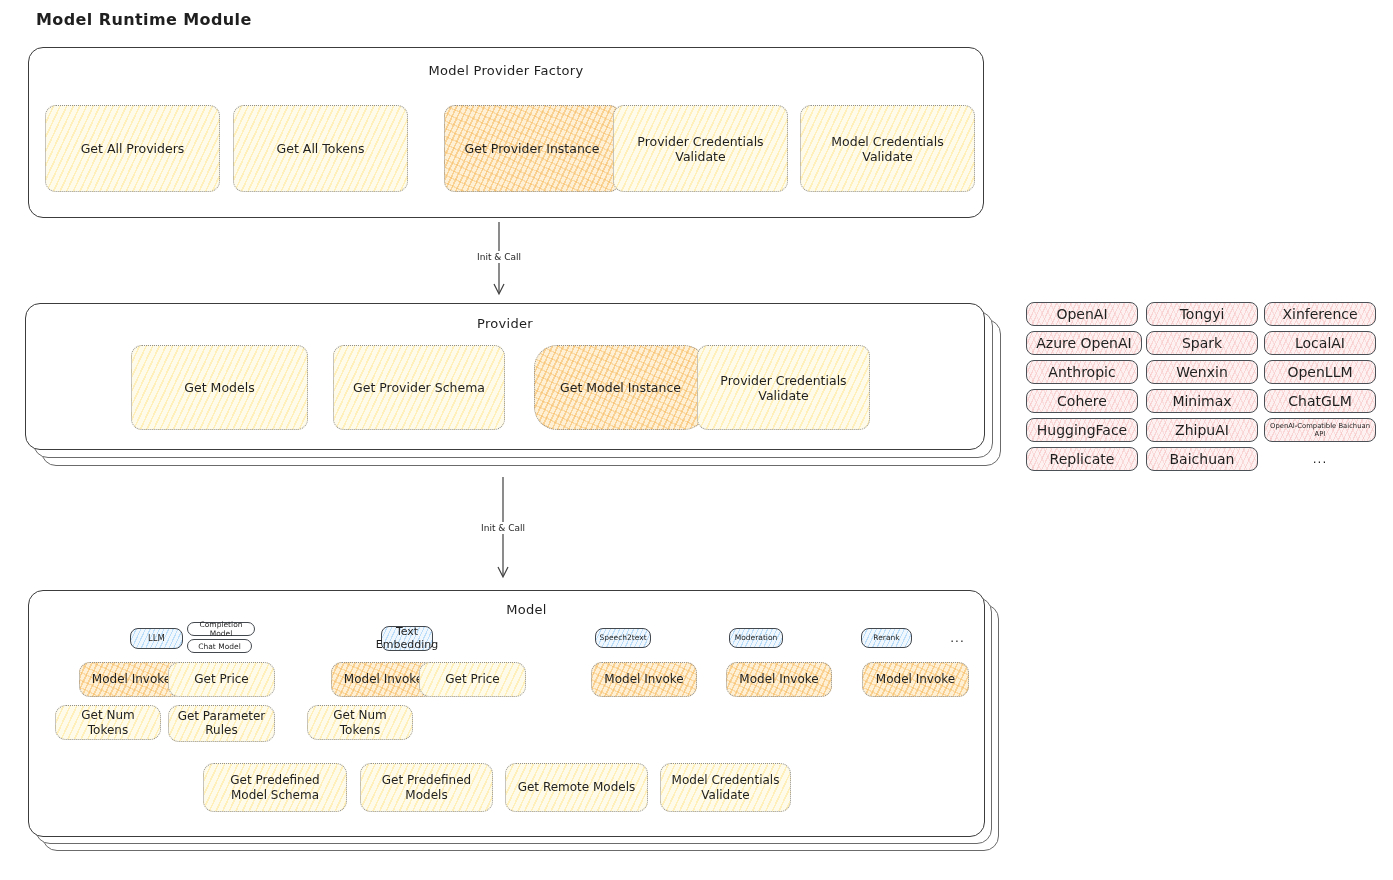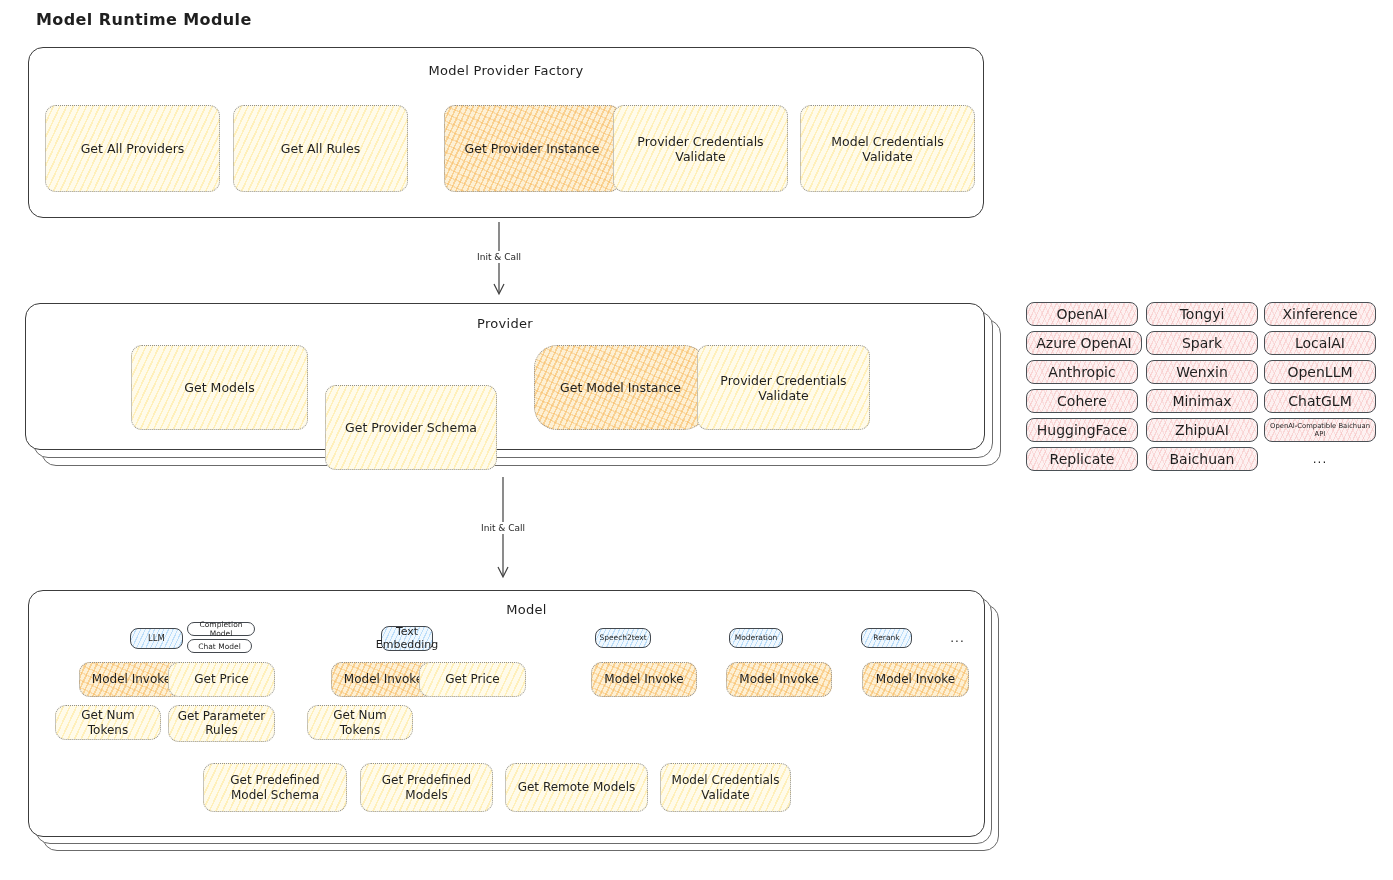--- a/index.html
+++ b/index.html
@@ -71,38 +71,38 @@
 <body>
 
 <div id="canvas">
 
   <div class="abs page-title" style="left:36px;top:10px;">Model Runtime Module</div>
 
   <div class="abs section" style="left:28px;top:47px;width:956px;height:171px;"></div>
   <div class="abs section-title" style="left:28px;top:63px;width:956px;">Model Provider Factory</div>
 
   <div class="abs node yellow" style="left:45px;top:105px;width:175px;height:87px;">Get All Providers</div>
-  <div class="abs node yellow" style="left:233px;top:105px;width:175px;height:87px;">Get All Rules</div>
+  <div class="abs node yellow" style="left:233px;top:105px;width:175px;height:87px;">Get All Tokens</div>
   <div class="abs node yellow orange" style="left:420px;top:105px;width:176px;height:87px;">Get Provider Instance</div>
   <div class="abs node yellow" style="left:613px;top:105px;width:175px;height:87px;">Provider Credentials Validate</div>
   <div class="abs node yellow" style="left:800px;top:105px;width:175px;height:87px;">Model Credentials Validate</div>
 
   <svg class="abs connector" style="left:492px;top:222px;" width="14" height="74" viewBox="0 0 14 74">
     <line x1="7" y1="0" x2="7" y2="71" stroke="#3f3f3f" stroke-width="1.2"></line>
     <polyline points="2,62 7,72 12,62" fill="none" stroke="#3f3f3f" stroke-width="1.2"></polyline>
   </svg>
   <div class="abs arrow-label" style="left:462px;top:251px;width:74px;">Init &amp; Call</div>
 
   <div class="abs section-layer" style="left:41px;top:319px;width:960px;height:147px;"></div>
   <div class="abs section-layer" style="left:33px;top:311px;width:960px;height:147px;"></div>
   <div class="abs section" style="left:25px;top:303px;width:960px;height:147px;"></div>
   <div class="abs section-title" style="left:25px;top:316px;width:960px;">Provider</div>
 
   <div class="abs node yellow" style="left:131px;top:345px;width:177px;height:85px;">Get Models</div>
-  <div class="abs node yellow" style="left:325px;top:345px;width:172px;height:85px;margin-top:40px;">Get Provider Schema</div>
+  <div class="abs node yellow" style="left:333px;top:345px;width:172px;height:85px;">Get Provider Schema</div>
   <div class="abs node yellow orange" style="left:510px;top:345px;width:173px;height:85px;border-radius:23px;">Get Model Instance</div>
   <div class="abs node yellow" style="left:697px;top:345px;width:173px;height:85px;">Provider Credentials Validate</div>
 
   <div class="abs node pill" style="left:1026px;top:302px;width:112px;height:24px;">OpenAI</div>
   <div class="abs node pill" style="left:1026px;top:331px;width:116px;height:24px;">Azure OpenAI</div>
   <div class="abs node pill" style="left:1026px;top:360px;width:112px;height:24px;">Anthropic</div>
   <div class="abs node pill" style="left:1026px;top:389px;width:112px;height:24px;">Cohere</div>
   <div class="abs node pill" style="left:1026px;top:418px;width:112px;height:24px;">HuggingFace</div>
   <div class="abs node pill" style="left:1026px;top:447px;width:112px;height:24px;">Replicate</div>
 

